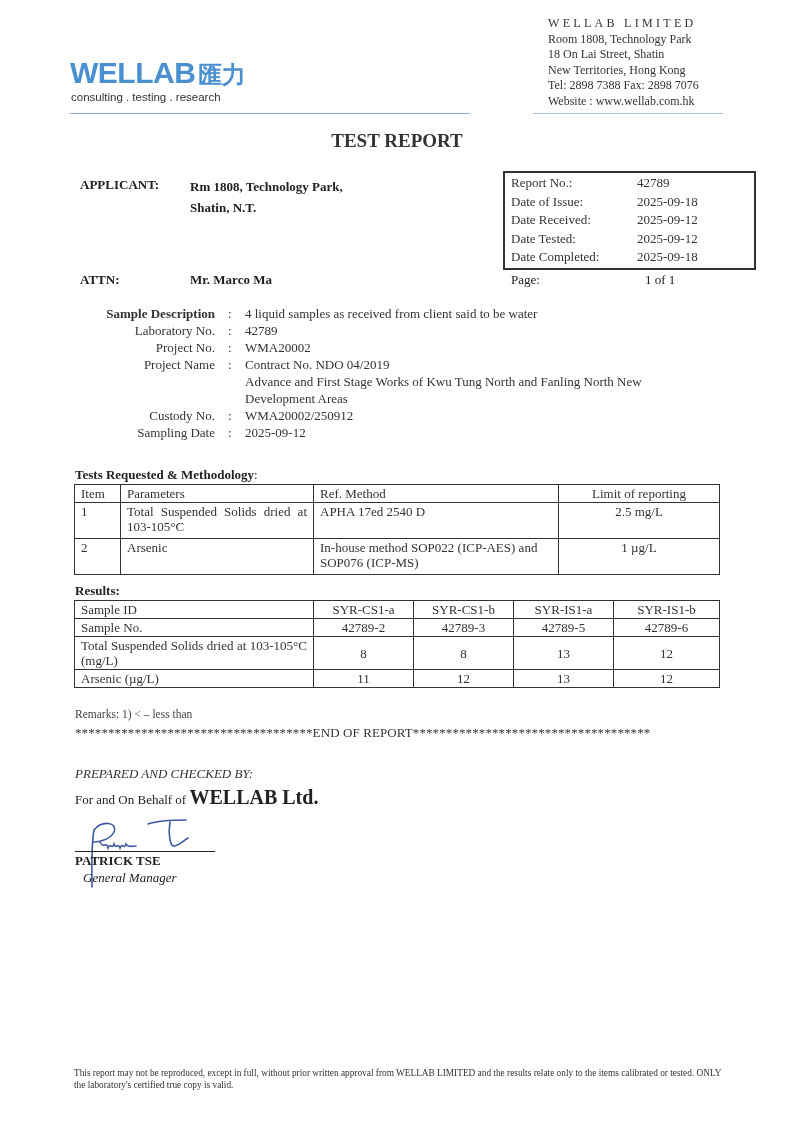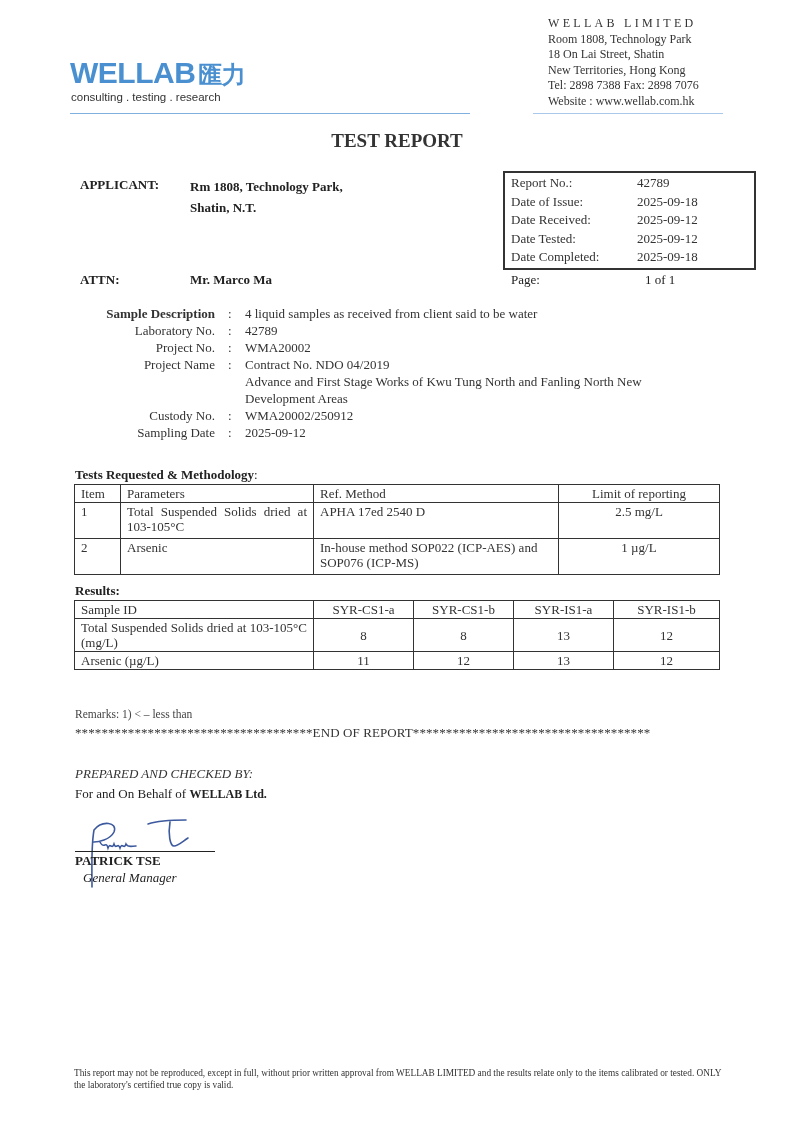--- a/index.html
+++ b/index.html
@@ -41,21 +41,21 @@
   table { border-collapse:collapse; font-size:13px; color:#333; }
   td { border:1px solid #333; padding:1px 6px; vertical-align:top; line-height:15px; }
   .tests { left:74px; top:484px; width:646px; }
   .results { left:74px; top:600px; width:646px; }
   .results td { vertical-align:middle; }
   .center { text-align:center; }
   .remarks { left:75px; top:708px; font-size:11.5px; color:#444; }
   .endrep { left:75px; top:725px; font-size:13px; color:#333; white-space:nowrap; letter-spacing:0.1px; }
   .prepared { left:75px; top:766px; font-size:13px; font-style:italic; color:#333; }
   .behalf { left:75px; top:786px; font-size:13px; color:#222; }
-  .behalf b { font-size:12px; }
+  .behalf b { font-size:20px; }
   .sig { left:70px; top:812px; }
   .sig-line { left:75px; top:851px; width:140px; height:1px; background:#222; }
   .signer { left:75px; top:853px; font-weight:bold; font-size:13px; }
   .signer-title { left:75px; top:870px; font-style:italic; font-size:13px;margin-left:8px; }
   .footer { left:74px; top:1067px; width:660px; font-size:9.3px; line-height:12px; color:#333; }
 </style>
 </head>
 <body>
 
 <div class="abs logo-main"><span>WELLAB</span><span class="logo-cn">匯力</span></div>
@@ -176,20 +176,27 @@
 <table class="abs results">
   <tbody>
       <tr>
     <td style="width:226px">Sample ID</td>
     <td class="center" style="width:87px">SYR-CS1-a</td>
     <td class="center" style="width:87px">SYR-CS1-b</td>
     <td class="center" style="width:87px">SYR-IS1-a</td>
     <td class="center">SYR-IS1-b</td>
   </tr>
   <tr>
+    <td>Sample No.</td>
+    <td class="center">42789-2</td>
+    <td class="center">42789-3</td>
+    <td class="center">42789-5</td>
+    <td class="center">42789-6</td>
+  </tr>
+  <tr>
     <td style="text-align:justify; text-align-last:left">Total Suspended Solids dried at 103-105°C (mg/L)</td>
     <td class="center">8</td>
     <td class="center">8</td>
     <td class="center">13</td>
     <td class="center">12</td>
   </tr>
   <tr>
     <td>Arsenic (µg/L)</td>
     <td class="center">11</td>
     <td class="center">12</td>

